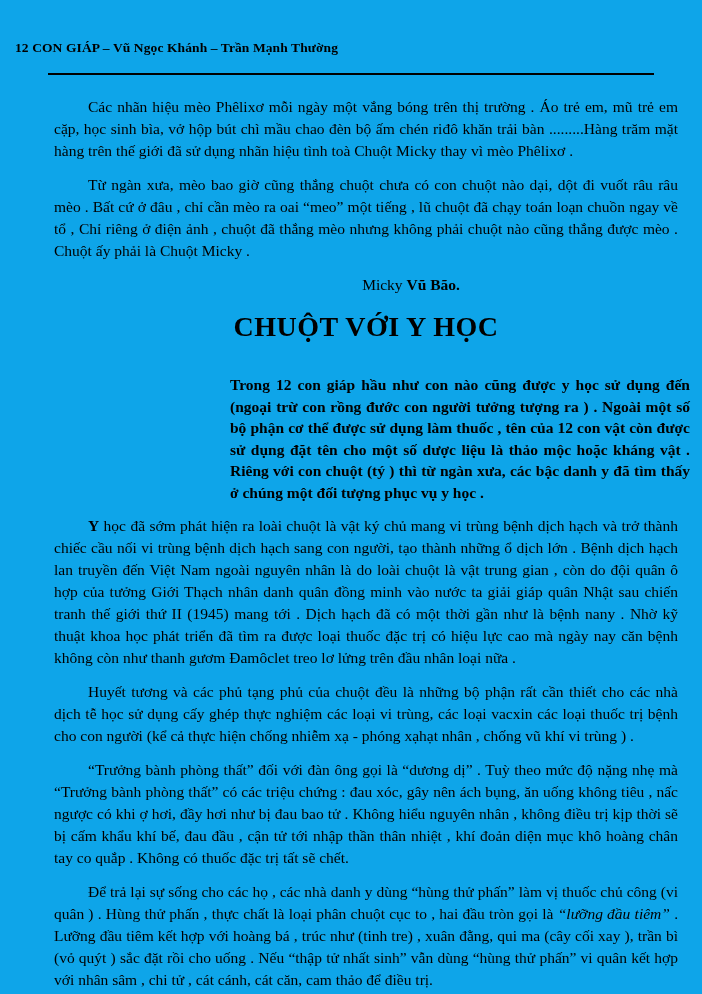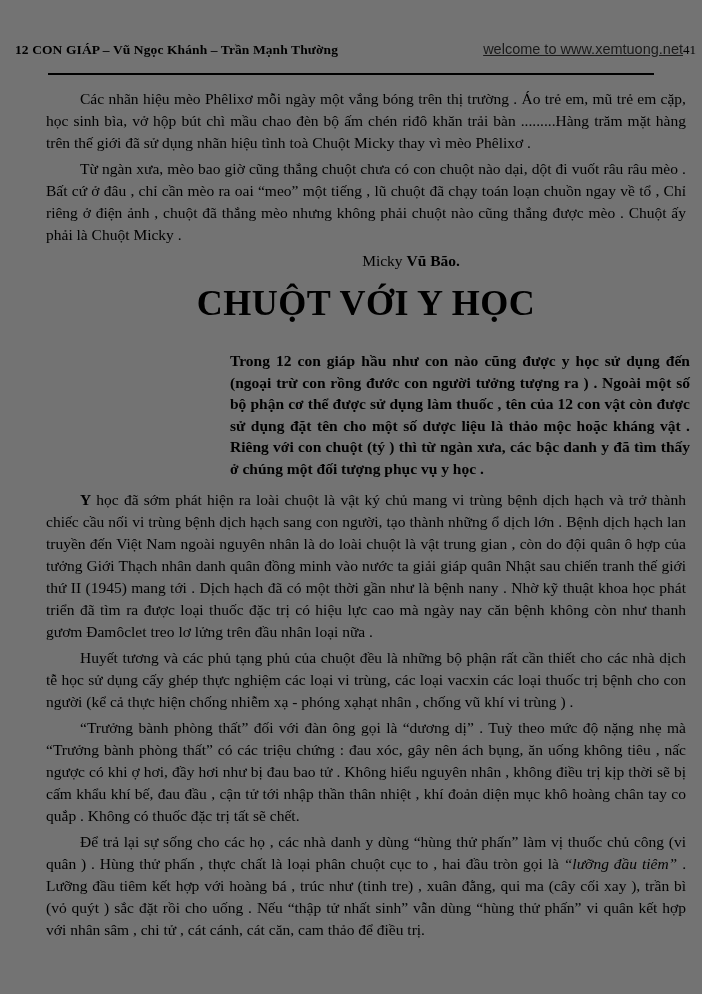--- a/index.html
+++ b/index.html
@@ -1,20 +1,20 @@
 <!DOCTYPE html>
 <html><head>
 <meta charset="utf-8">
 <style>
   html, body { margin: 0; padding: 0; background: #ffffff; }
   .page {
     position: relative;
     width: 702px;
     height: 994px;
-    background: #737373;
+    background: #0ea5e9;
     color: #000000;
     font-family: "Liberation Serif", serif;
     overflow: hidden;
     box-sizing: border-box;
     text-decoration: underline;
   }
   .header {
     position: absolute;
     top: 40px;
     left: 15px;
@@ -53,55 +53,52 @@
   .body {
     position: absolute;
     top: 84px;
     left: 42px;
     width: 648px;
     font-size: 15.5px;
     line-height: 22px;
     text-align: justify;
   }
   .para {
-    margin: 4px;
+    margin: 12px;
     text-indent: 34px;
   }
   .byline {
     margin: 0 0 0 90px;
     text-align: center;
     text-indent: 0;
   }
   .title {
     margin: 20px 0 36px 0;
     text-align: center;
-    font-size: 36px;
+    font-size: 28px;
     font-weight: bold;
     letter-spacing: 0.5px;
   }
   .lead-block {
     margin: 15px 0 10px 188px;
     font-weight: bold;
     line-height: 21.5px;
     text-align: justify;
     text-indent: 0;
   }
   .b { font-weight: bold; text-align: right; }
   .i { font-style: italic; }
 </style>
 </head>
 <body>
 
 <div class="page">
 
   <div class="header">
     <span class="header-title">12 CON GIÁP – Vũ Ngọc Khánh – Trần Mạnh Thường</span>
-    <span class="header-right">
-      <span class="header-link">welcome to www.xemtuong.net</span><span class="page-number">41</span>
-    </span>
   </div>
 
   <hr class="header-rule">
 
   <div class="body">
     <p class="para"><span>Các nhãn hiệu mèo Phêlixơ  mỗi ngày một vắng bóng trên thị trường . Áo trẻ em, mũ trẻ em cặp, học sinh bìa, vở hộp bút chì mầu chao đèn bộ ấm chén riđô khăn trải bàn .........Hàng trăm mặt hàng trên thế giới đã sử dụng nhãn hiệu tình toà  Chuột Micky thay vì mèo Phêlixơ .</span></p>
     <p class="para"><span>Từ ngàn xưa, mèo bao giờ cũng thắng chuột chưa có con chuột nào dại,  dột đi vuốt râu râu mèo . Bất cứ ở đâu , chỉ cần mèo ra oai “meo” một tiếng , lũ chuột đã chạy toán loạn chuồn ngay về tổ , Chỉ riêng ở điện ảnh , chuột đã thắng mèo nhưng không phải chuột nào cũng thắng được mèo . Chuột ấy phải là Chuột Micky .</span></p>
     <p class="byline"><span>Micky </span><span class="b">Vũ Bão.</span></p>
 
     <h1 class="title">CHUỘT VỚI Y HỌC</h1>

